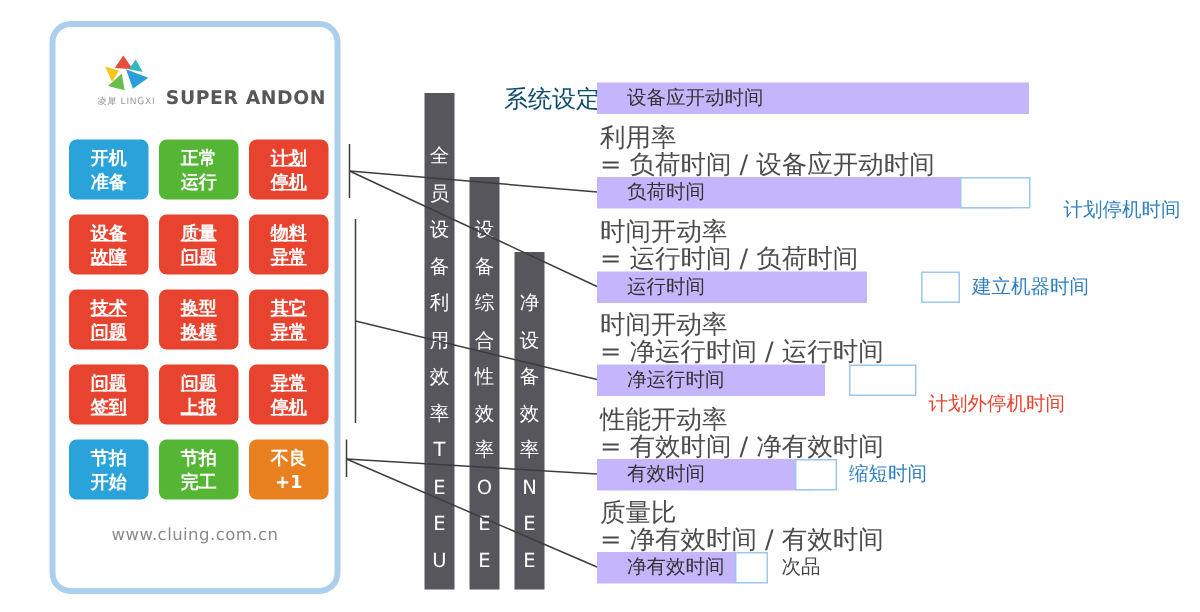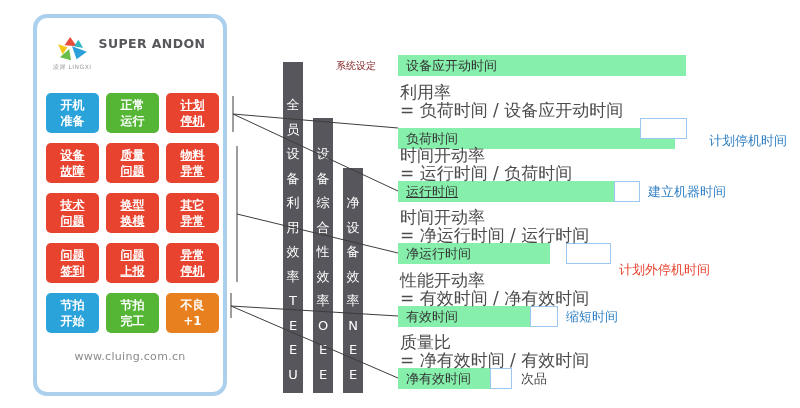--- a/index.html
+++ b/index.html
@@ -2,21 +2,21 @@
 <html><head>
 <meta charset="utf-8">
 <style>
   * { margin:0; padding:0; box-sizing:border-box; }
   body { background:#fff; font-family:"DejaVu Sans", sans-serif; }
   .canvas { position:relative; width:800px; height:408px; background:#fff; overflow:hidden; }
 
   
   .device-panel { position:absolute; left:33px; top:14px; width:194px; height:382px;
     border:4px solid #abd0ee; border-radius:14px; background:#fff; }
-  .logo-row { position:absolute; left:16px; top:18px; display:flex; align-items:flex-start; gap:7px; }
+  .logo-row { position:absolute; left:28px; top:18px; display:flex; align-items:flex-end; gap:7px; }
   .logo-stack { display:flex; flex-direction:column; align-items:center; }
   .brand-sub { font-size:6px; color:#999; letter-spacing:0.5px; margin-top:1px; white-space:nowrap; }
   .brand { font-size:12.5px; font-weight:bold; color:#57575b; letter-spacing:0.4px; white-space:nowrap; }
   .btn-grid { position:absolute; left:9px; top:75px; display:grid;
     grid-template-columns:repeat(3, 53px); grid-auto-rows:40px; column-gap:7px; row-gap:10px; }
   .btn { border-radius:5px; color:#fff; font-size:12px; font-weight:bold;
     display:flex; flex-direction:column; align-items:center; justify-content:center;
     line-height:16px; cursor:pointer; }
   .c-red    { background:#e8432f;text-decoration:underline; }
   .c-green  { background:#55b535;font-family:Liberation Serif, serif; }
@@ -29,23 +29,23 @@
   .vbar { position:absolute; width:20px; background:#56565c; color:#fff;
     display:flex; flex-direction:column; justify-content:flex-end; align-items:center;
     padding-bottom:6px; z-index:1; }
   .vbar div { height:24.5px; line-height:24.5px; font-size:13px; text-align:center; }
   .vbar-a { left:283px; top:62px;  height:331px; }
   .vbar-b { left:313px; top:118px; height:275px; }
   .vbar-c { left:343px; top:168px; height:225px; }
 
   
   .sys-label { position:absolute; left:336px; top:55px; height:21px; line-height:21px;
-    font-size:10px; color:#7f1d1d; z-index:2; }
-  .hbar { position:absolute; left:398px; height:21px; background:#86efac;
-    font-size:13px; color:#333; line-height:21px; padding-left:8px; white-space:nowrap; z-index:2; }
+    font-size:16px; color:#0c4a6e; z-index:2; }
+  .hbar { position:absolute; left:398px; height:21px; background:#c4b5fd;
+    font-size:13px; color:#333; line-height:21px; padding-left:20px; white-space:nowrap; z-index:2; }
   .wseg { position:absolute; height:21px; background:#fff; border:1px solid #9cc8ef; z-index:2; }
   .annotation { position:absolute; height:21px; line-height:21px; font-size:13px;
     white-space:nowrap; z-index:2; }
   .blue-text { color:#2e7fc2; }
   .red-text  { color:#e8432f;margin-top:16px; }
   .dark-text { color:#444; }
   .formula { position:absolute; left:400px; font-size:17px; color:#4c4c4c;
     line-height:18px; white-space:nowrap; z-index:2; }
 
   .connectors { position:absolute; left:0; top:0; width:800px; height:408px;
@@ -171,25 +171,25 @@
       <div>率</div>
       <div>N</div>
       <div>E</div>
       <div>E</div>
     </div>
 
   <div class="sys-label">系统设定</div>
 
   <div class="hbar" style="top:55px;  width:288px;">设备应开动时间</div>
 
-  <div class="hbar" style="top:128px; width:277px;">负荷时间</div>
+  <div class="hbar" style="top:118px; width:277px;">负荷时间</div>
   <div class="wseg" style="top:118px; left:640px; width:47px;"></div>
   <div class="annotation blue-text" style="top:130px; left:696px;margin-left:13px;">计划停机时间</div>
 
-  <div class="hbar" style="top:181px; width:216px;text-decoration:underline;">运行时间</div>
+  <div class="hbar" style="top:181px; width:180px;">运行时间</div>
   <div class="wseg" style="top:181px; left:614px; width:26px;"></div>
   <div class="annotation blue-text" style="top:181px; left:648px;">建立机器时间</div>
 
   <div class="hbar" style="top:243px; width:152px;">净运行时间</div>
   <div class="wseg" style="top:243px; left:566px; width:45px;"></div>
   <div class="annotation red-text" style="top:243px; left:619px;">计划外停机时间</div>
 
   <div class="hbar" style="top:306px; width:144px;">有效时间</div>
   <div class="wseg" style="top:306px; left:530px; width:28px;"></div>
   <div class="annotation blue-text" style="top:306px; left:566px;">缩短时间</div>

